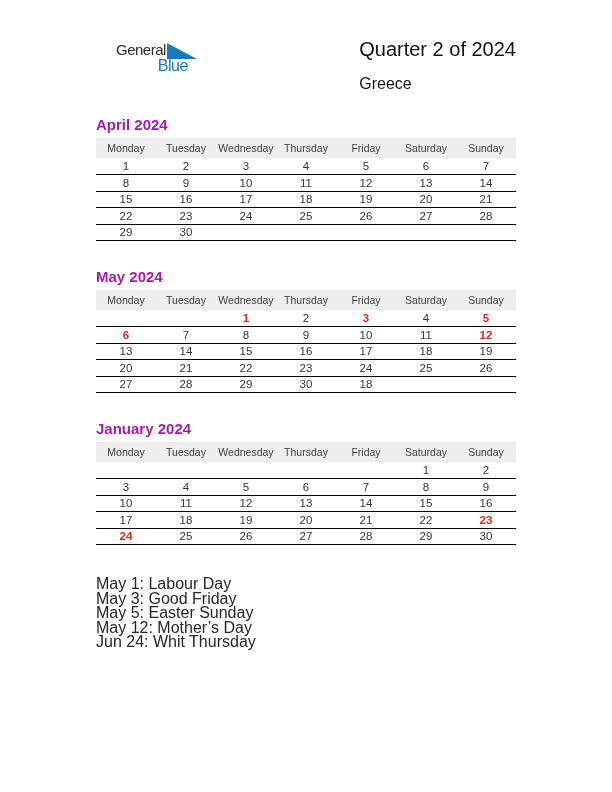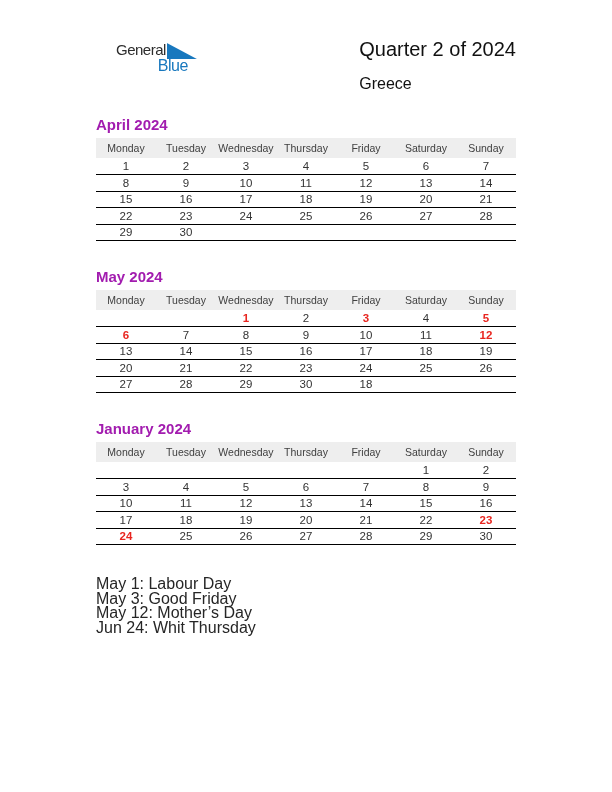--- a/index.html
+++ b/index.html
@@ -275,18 +275,19 @@
               <td>29</td>
               <td>30</td>
             </tr>
           </tbody>
         </table>
     </section>
 
     <div class="holidays">
         <div class="holiday-line">May 1: Labour Day</div>
         <div class="holiday-line">May 3: Good Friday</div>
+        <div class="holiday-line">May 5: Easter Sunday</div>
         <div class="holiday-line">May 12: Mother’s Day</div>
         <div class="holiday-line">Jun 24: Whit Thursday</div>
       </div>
 
   </div>
 </div>
 
 </body></html>

